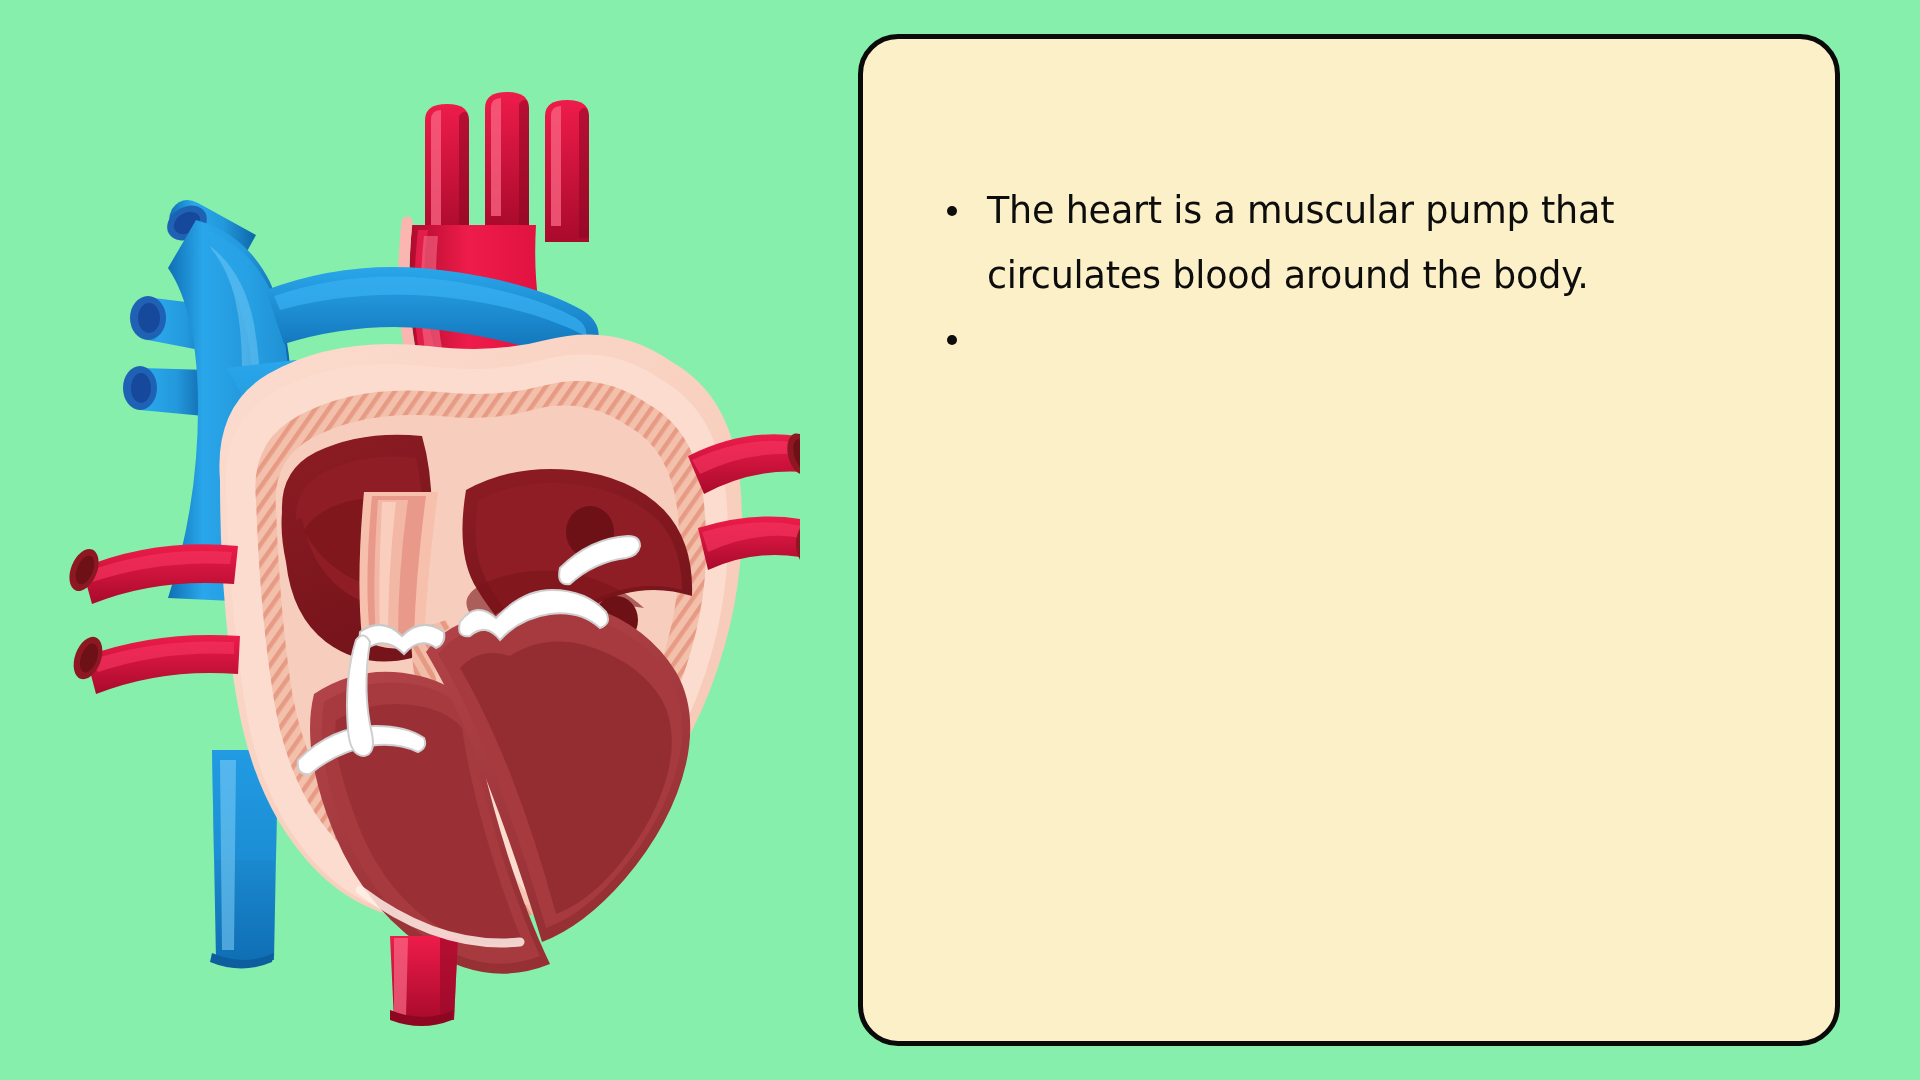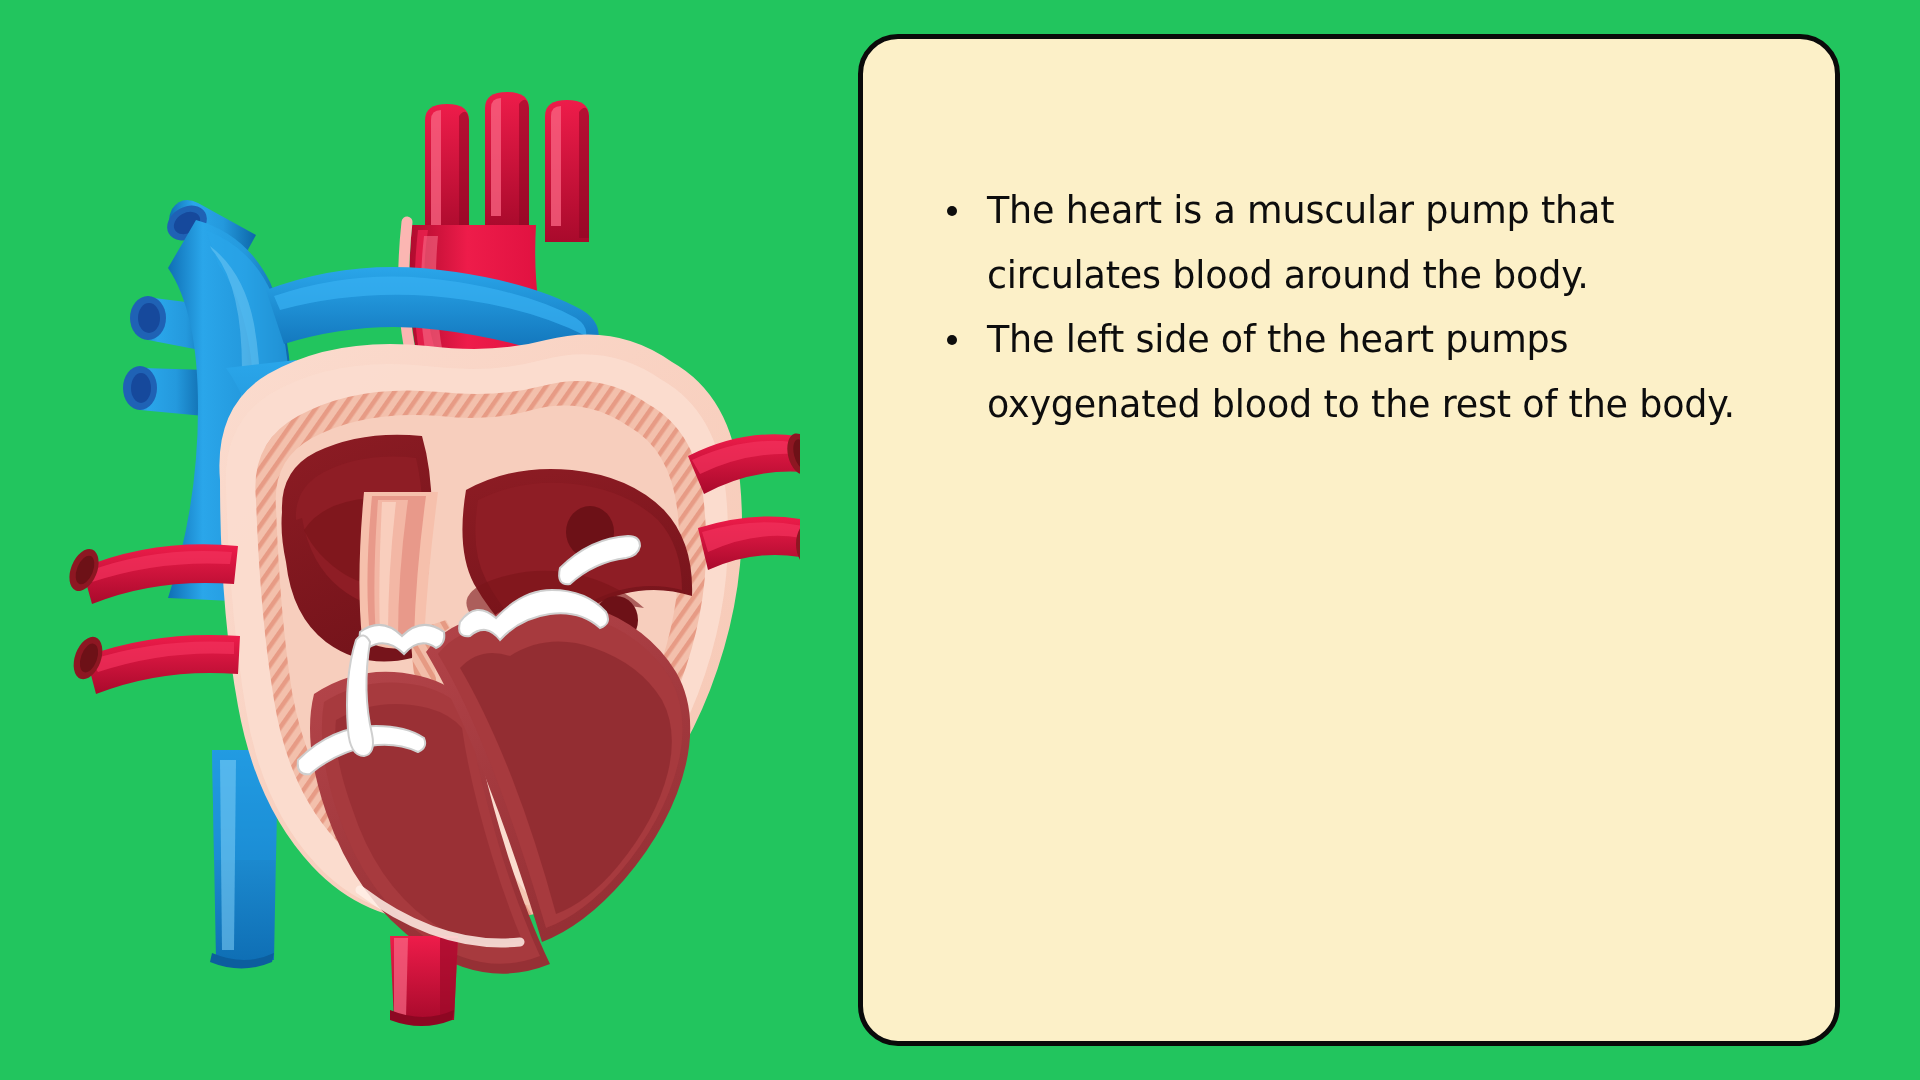--- a/index.html
+++ b/index.html
@@ -11,21 +11,21 @@
     width: 1920px;
     height: 1080px;
     overflow: hidden;
     font-family: "DejaVu Sans", sans-serif;
     position: relative;
   }
 
   #slide {
     position: absolute;
     inset: 0;
-    background: #22c55e;
+    background: #86efac;
   }
 
   
   #heart-panel {
     position: absolute;
     left: 0px;
     top: 0px;
     width: 830px;
     height: 1080px;
   }
@@ -348,18 +348,17 @@
   </div>
 
   <div id="facts-card">
     <ul id="facts-list">
       <li class="fact-item">
         <span class="fact-bullet"></span>
         <span>The heart is a muscular pump that circulates blood around the body.</span>
       </li>
       <li class="fact-item">
         <span class="fact-bullet"></span>
-        <span> The left side of the heart pumps oxygenated blood to the rest of the body.</span>
       </li>
     </ul>
   </div>
 
 </div>
 
 </body></html>

